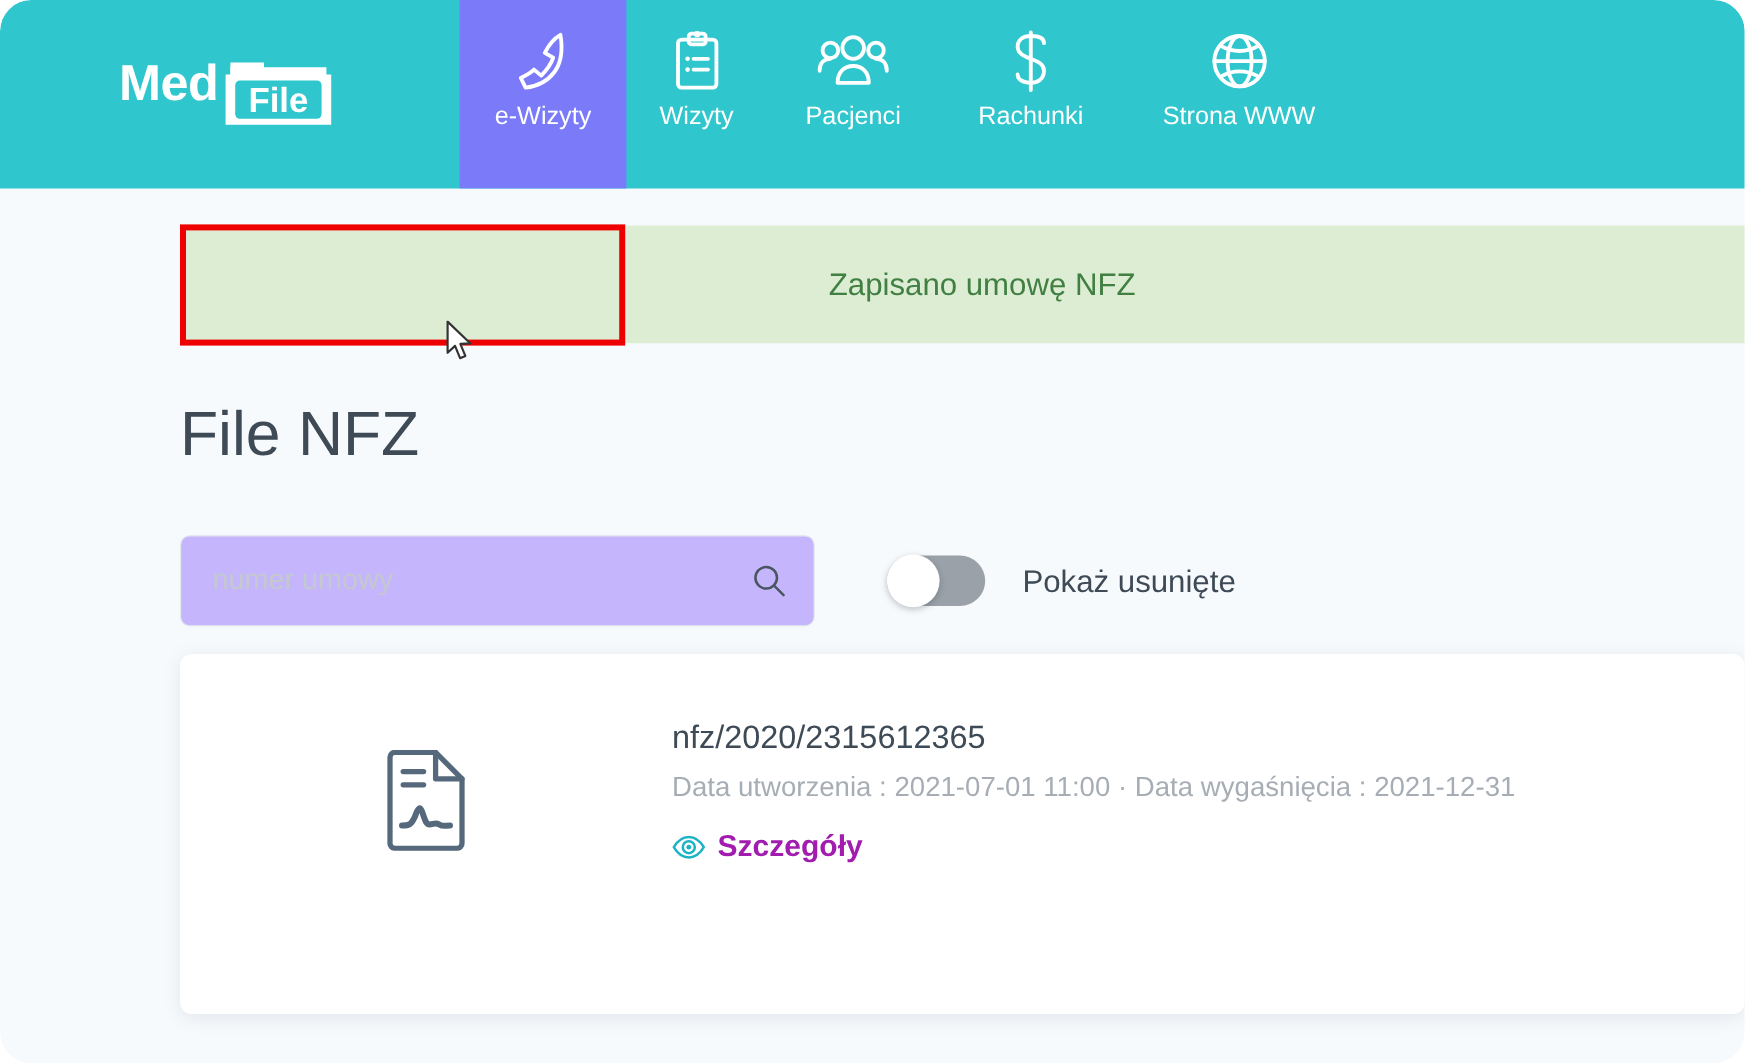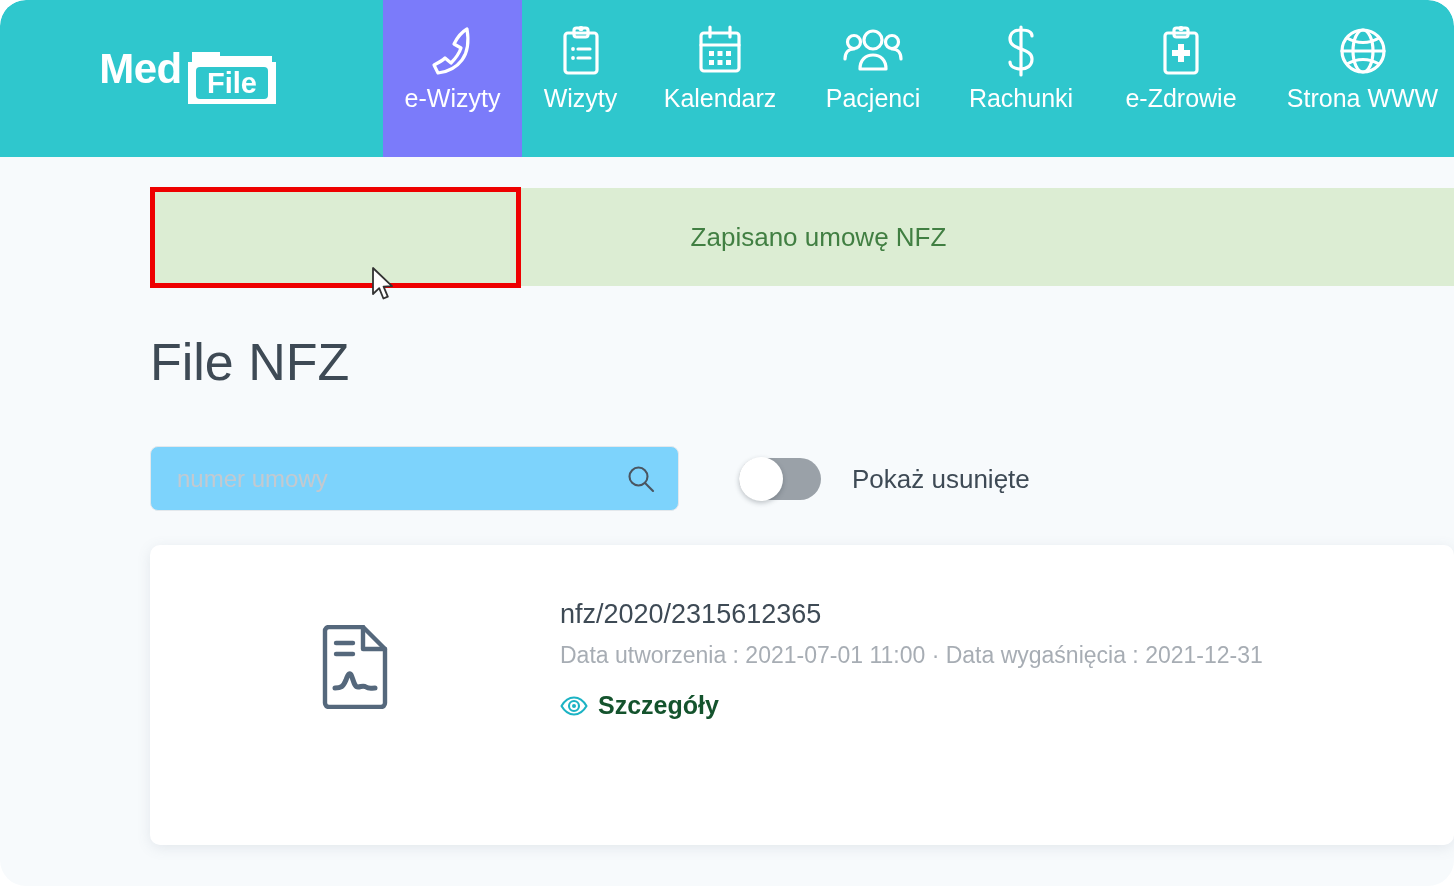--- a/index.html
+++ b/index.html
@@ -78,21 +78,21 @@
   .nav-icon {
     height: 62px;
     display: flex;
     align-items: center;
     justify-content: center;
     margin-bottom: 4px;
   }
   .nav-icon svg { display: block; }
   .nav-label {
     color: #ffffff;
-    font-size: 25px;
+    font-size: 21px;
     line-height: 1;
     white-space: nowrap;
     font-weight: normal;
   }
 
   .nav-ewizyty { flex-basis: 139px; }
   .nav-wizyty { flex-basis: 117px; }
   .nav-kalendarz { flex-basis: 162px; }
   .nav-pacjenci { flex-basis: 144px; }
   .nav-rachunki { flex-basis: 152px; }
@@ -144,22 +144,22 @@
   .controls-row {
     position: absolute;
     left: 150px;
     top: 446px;
     display: flex;
     align-items: center;
   }
   .search-wrap {
     position: relative;
     width: 529px;
-    height: 65px;
-    background: #7dd3fc;
+    height: 76px;
+    background: #c4b5fd;
     border: 1px solid #e3e8ec;
     border-radius: 8px;
     box-sizing: border-box;
     display: flex;
     align-items: center;
   }
   .search-input {
     border: none;
     outline: none;
     background: transparent;
@@ -256,21 +256,21 @@
   .contract-meta {
     font-size: 23px;
     color: #a7adb4;
     line-height: 1;
     margin: 0 0 19px 0;
   }
   .contract-meta.second { margin-bottom: 26px; }
   .details-link {
     display: inline-flex;
     align-items: center;
-    color: #14532d;
+    color: #a21caf;
     font-size: 25px;
     font-weight: bold;
     text-decoration: none;
     cursor: pointer;
     line-height: 1;
   }
   .details-link .eye {
     margin-right: 10px;
     display: flex;
     align-items: center;
@@ -326,37 +326,20 @@
           <circle cx="22" cy="3.5" r="2.6" fill="#ffffff" stroke="none"></circle>
           <circle cx="14" cy="24" r="1.9" fill="#ffffff" stroke="none"></circle>
           <line x1="19" y1="24" x2="31" y2="24"></line>
           <circle cx="14" cy="33" r="1.9" fill="#ffffff" stroke="none"></circle>
           <line x1="19" y1="33" x2="31" y2="33"></line>
         </svg>
       </span>
       <span class="nav-label">Wizyty</span>
     </div>
 
-    <div class="nav-item nav-kalendarz">
-      <span class="nav-icon">
-        <svg width="48" height="52" viewBox="0 0 48 52" fill="none" stroke="#ffffff" stroke-width="3.2" stroke-linecap="round" stroke-linejoin="round" xmlns="http://www.w3.org/2000/svg">
-          <rect x="5" y="8" width="38" height="38" rx="3"></rect>
-          <line x1="14" y1="2" x2="14" y2="12"></line>
-          <line x1="34" y1="2" x2="34" y2="12"></line>
-          <line x1="5" y1="20" x2="43" y2="20"></line>
-          <rect x="13" y="26" width="5" height="5" fill="#ffffff" stroke="none"></rect>
-          <rect x="21.5" y="26" width="5" height="5" fill="#ffffff" stroke="none"></rect>
-          <rect x="30" y="26" width="5" height="5" fill="#ffffff" stroke="none"></rect>
-          <rect x="13" y="35" width="5" height="5" fill="#ffffff" stroke="none"></rect>
-          <rect x="21.5" y="35" width="5" height="5" fill="#ffffff" stroke="none"></rect>
-          <rect x="30" y="35" width="5" height="5" fill="#ffffff" stroke="none"></rect>
-        </svg>
-      </span>
-      <span class="nav-label">Kalendarz</span>
-    </div>
 
     <div class="nav-item nav-pacjenci">
       <span class="nav-icon">
         <svg width="60" height="48" viewBox="0 0 60 48" fill="none" stroke="#ffffff" stroke-width="3.2" stroke-linecap="round" stroke-linejoin="round" xmlns="http://www.w3.org/2000/svg">
           <circle cx="30" cy="13" r="9"></circle>
           <path d="M17 42 C17 33 22.5 28 30 28 C37.5 28 43 33 43 42 Z"></path>
           <circle cx="11" cy="15" r="6.5"></circle>
           <path d="M2 32 C2 25 6 22 11 22"></path>
           <circle cx="49" cy="15" r="6.5"></circle>
           <path d="M58 32 C58 25 54 22 49 22"></path>
@@ -368,31 +351,20 @@
     <div class="nav-item nav-rachunki">
       <span class="nav-icon">
         <svg width="40" height="54" viewBox="0 0 40 54" fill="none" stroke="#ffffff" stroke-width="3.2" stroke-linecap="round" stroke-linejoin="round" xmlns="http://www.w3.org/2000/svg">
           <line x1="20" y1="3" x2="20" y2="51"></line>
           <path d="M31 12 C31 8 26.5 6 20 6 C13.5 6 9 9 9 15 C9 21 15 23 20 25 C25 27 31 29 31 35 C31 42 25.5 45 20 45 C13 45 9 42 9 38"></path>
         </svg>
       </span>
       <span class="nav-label">Rachunki</span>
     </div>
 
-    <div class="nav-item nav-ezdrowie">
-      <span class="nav-icon">
-        <svg width="44" height="52" viewBox="0 0 44 52" fill="none" stroke="#ffffff" stroke-width="3.2" stroke-linecap="round" stroke-linejoin="round" xmlns="http://www.w3.org/2000/svg">
-          <rect x="6" y="8" width="32" height="40" rx="3"></rect>
-          <rect x="15" y="3" width="14" height="9" rx="2.5"></rect>
-          <circle cx="22" cy="3.5" r="2.6" fill="#ffffff" stroke="none"></circle>
-          <path d="M19 19 L25 19 L25 25 L31 25 L31 31 L25 31 L25 37 L19 37 L19 31 L13 31 L13 25 L19 25 Z" fill="#ffffff" stroke="none"></path>
-        </svg>
-      </span>
-      <span class="nav-label">e-Zdrowie</span>
-    </div>
 
     <div class="nav-item nav-strona">
       <span class="nav-icon">
         <svg width="50" height="50" viewBox="0 0 50 50" fill="none" stroke="#ffffff" stroke-width="3.2" stroke-linecap="round" stroke-linejoin="round" xmlns="http://www.w3.org/2000/svg">
           <circle cx="25" cy="25" r="21"></circle>
           <line x1="4" y1="25" x2="46" y2="25"></line>
           <ellipse cx="25" cy="25" rx="10" ry="21"></ellipse>
           <path d="M9 12 C14 15 19 16.5 25 16.5 C31 16.5 36 15 41 12"></path>
           <path d="M9 38 C14 35 19 33.5 25 33.5 C31 33.5 36 35 41 38"></path>
         </svg>

